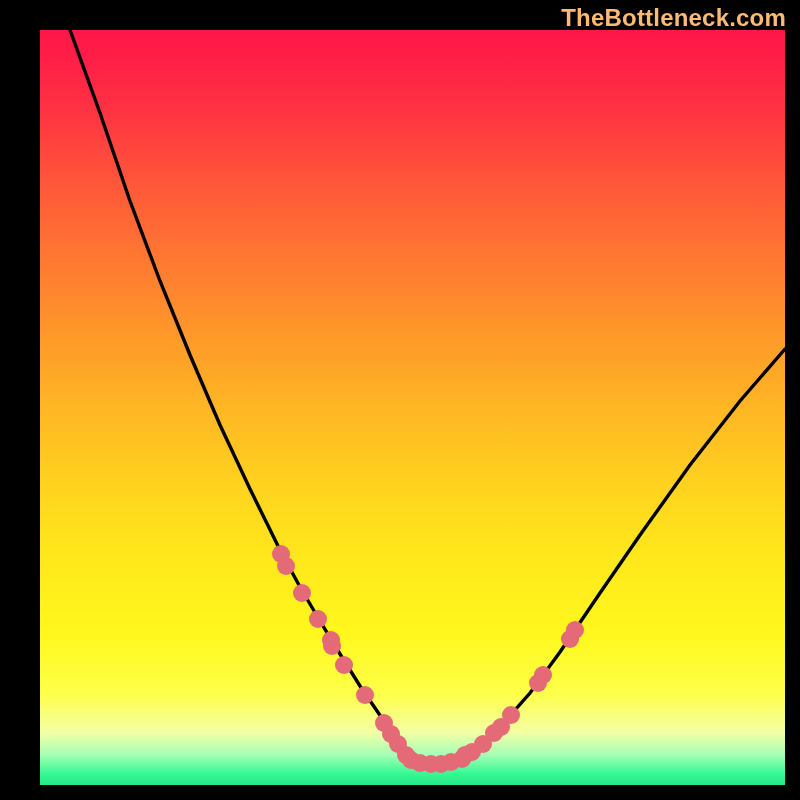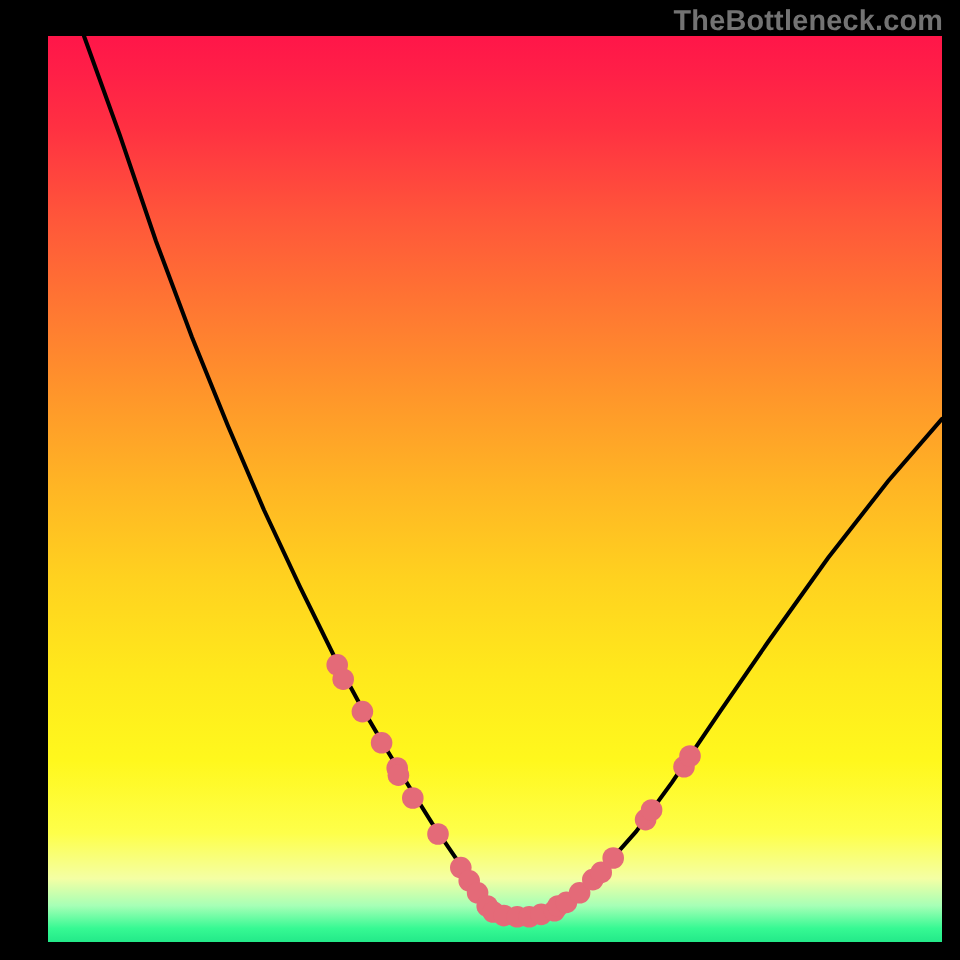--- a/index.html
+++ b/index.html
@@ -43,21 +43,21 @@
       #23e989 100%
     );
   }
   .watermark {
     position: absolute;
     top: 4px;
     right: 14px;
     font-family: Arial, Helvetica, sans-serif;
     font-size: 24px;
     font-weight: 600;
-    color: #737373;
+    color: #fdba74;
     letter-spacing: 0.2px;
   }
   svg.curve {
     position: absolute;
     left: 0;
     top: 0;
     width: 745px;
     height: 755px;
     overflow: visible;
   }

